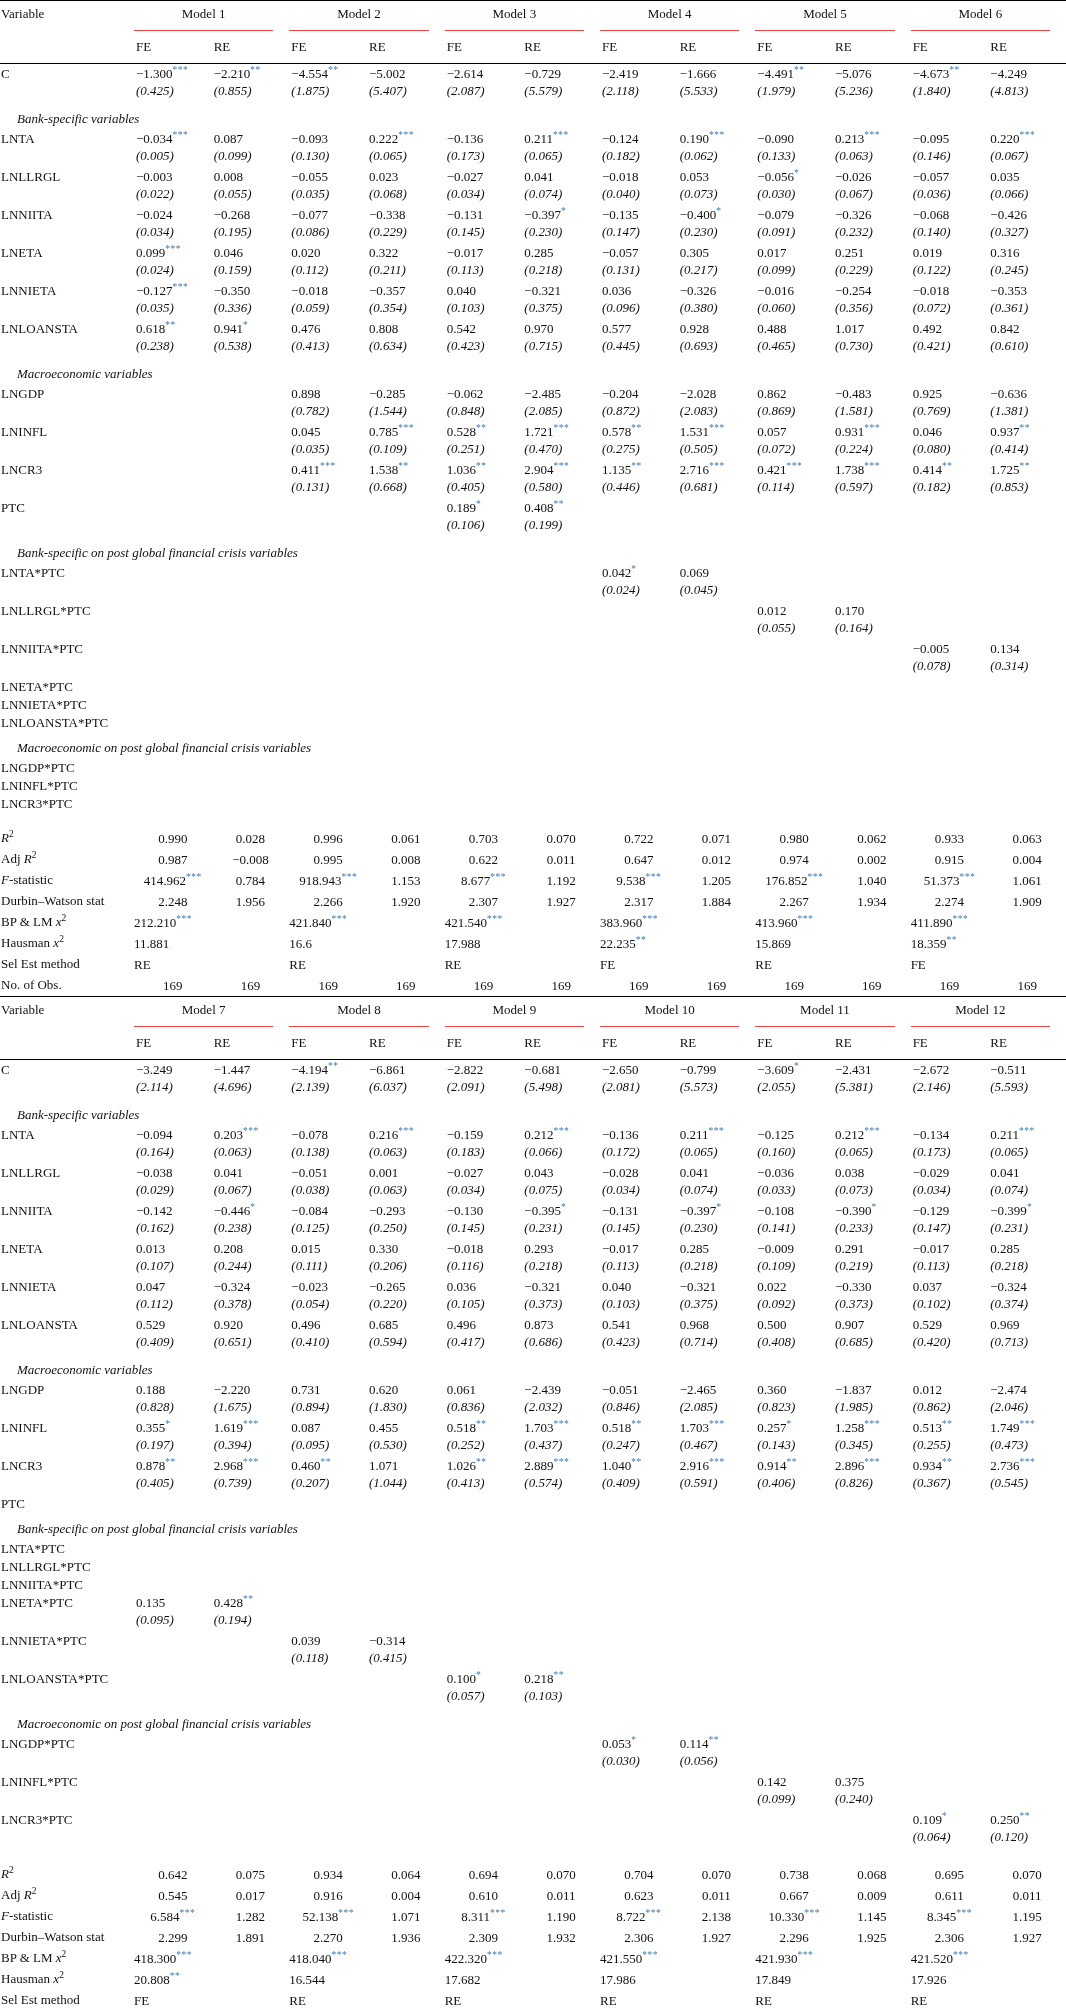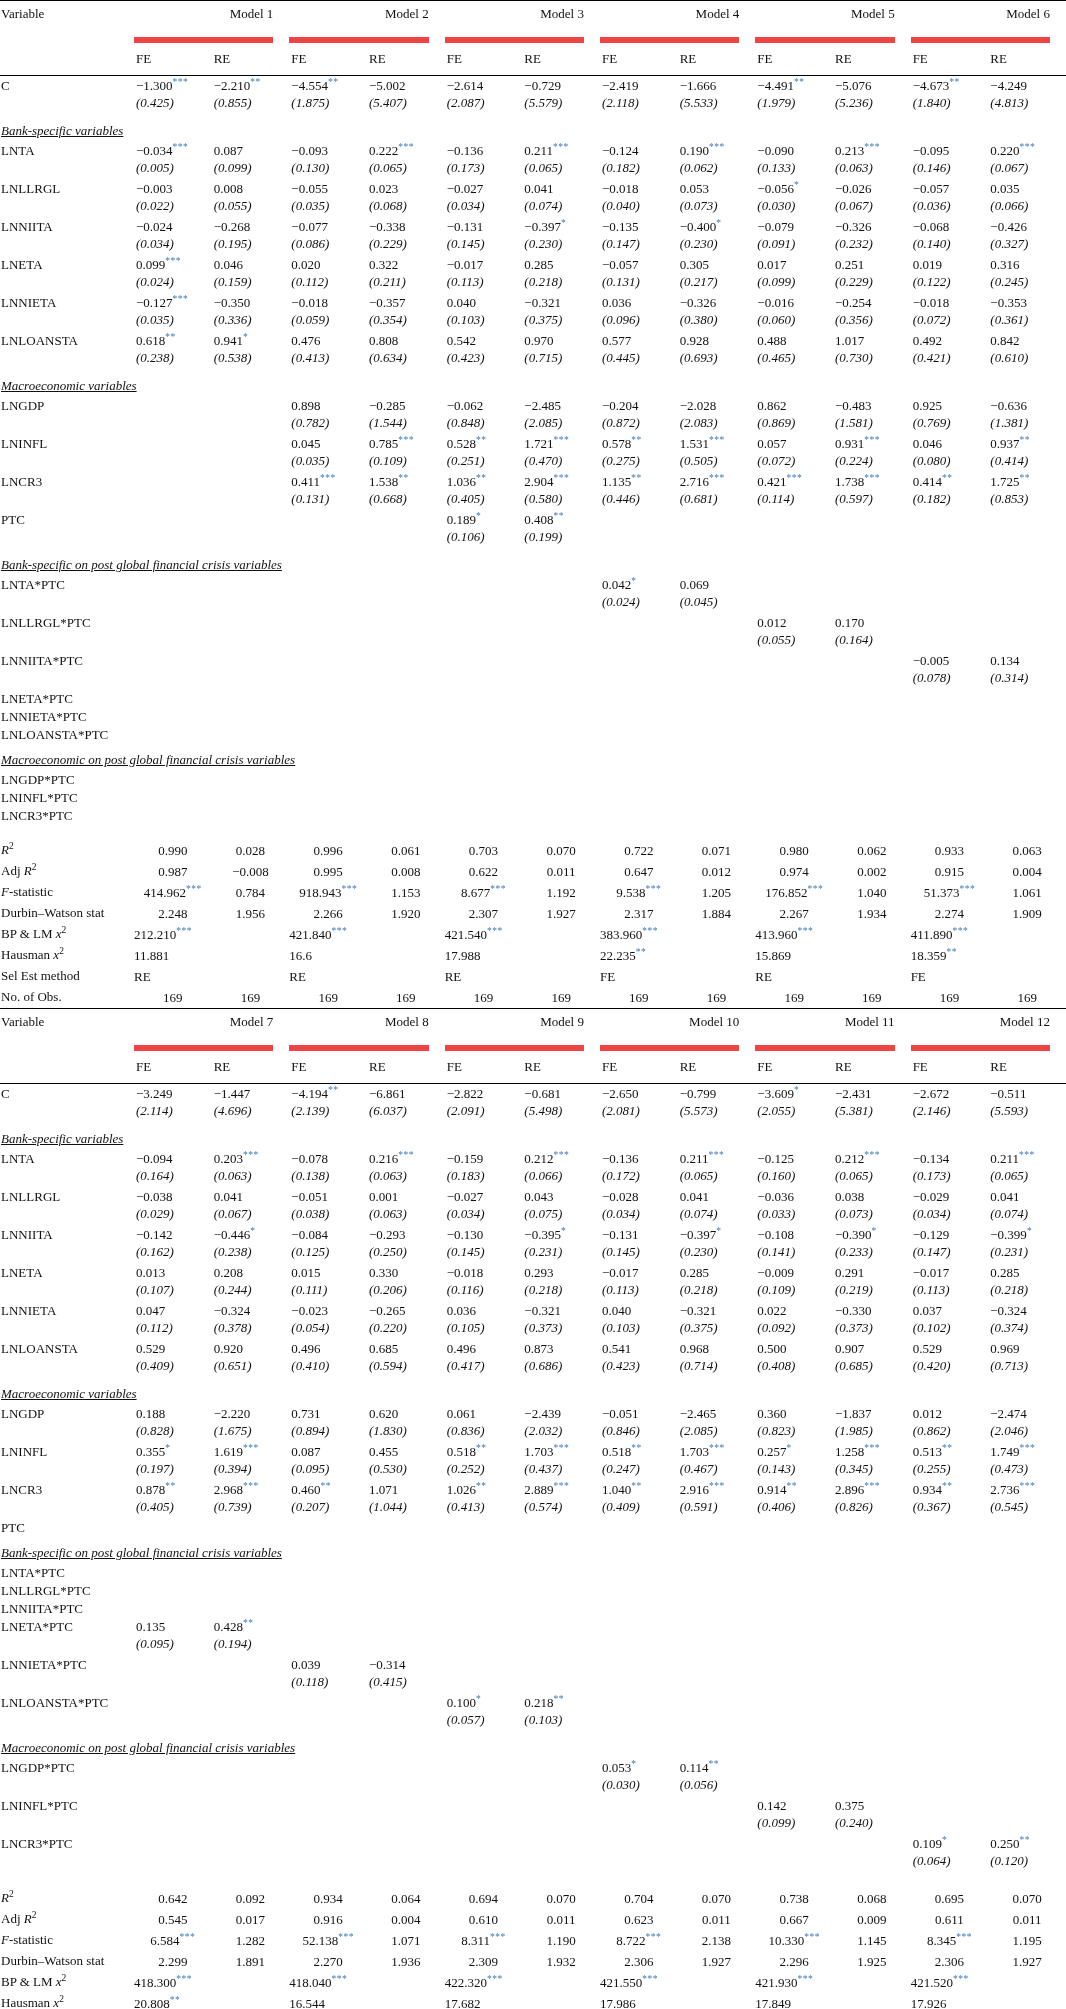--- a/index.html
+++ b/index.html
@@ -5,28 +5,28 @@
   html,body{margin:0;padding:0;background:#ffffff;}
   .wrap{width:1066px;font-family:"Liberation Serif","DejaVu Serif",serif;font-size:13px;color:#111;}
   table{border-collapse:collapse;table-layout:fixed;width:990px;}
   #panel1{border-top:1.5px solid #000;}
   #panel2{border-top:1px solid #000;border-bottom:3.5px solid #000;}
   col.col-lbl{width:134px;}
   col.col-d{width:77.66px;}
   th{font-weight:normal;text-align:left;font-size:13px;}
   th.vh{vertical-align:top;padding:5px 0 0 1px;}
   th.mh{padding:5px 0 0 0;}
-  .mhs{display:block;text-align:right;border-bottom:6px solid #ef4444;padding-bottom:15px;margin-right:16px;}
+  .mhs{display:block;text-align:center;border-bottom:1px solid #ef4444;padding-bottom:8px;margin-right:16px;}
   tr.h2 th{border-bottom:1px solid #000;}
   tr.h2 th.sub{padding:8px 0 8px 2px;}
   td.lbl{padding:2px 0 0 1px;vertical-align:top;white-space:nowrap;}
   td.c{vertical-align:top;padding:2px 1px 3px 2px;}
   .cv{white-space:nowrap;}
   .se{font-style:italic;white-space:nowrap;padding-top:1px;}
-  td.sec{font-style:italic;padding:9px 0 2px 1px;text-decoration:underline;}
+  td.sec{font-style:italic;padding:9px 0 2px 17px;}
   tr.gap td{height:14px;}
   td.s{text-align:center;padding:2.5px 0;white-space:nowrap;}
   td.sp{padding:2.5px 0;white-space:nowrap;}
   td.e{padding:2px 0;}
   sup{line-height:0;}
   sup.st{color:#3b79b8;font-size:9.5px;letter-spacing:0.5px;}
   td.lbl sup, th sup{font-size:9.5px;}
   i{font-style:italic;}
 </style>
 </head>
@@ -1635,21 +1635,21 @@
             <div class="cv">0.250<sup class="st">**</sup></div>
             <div class="se">(0.120)</div>
           </td>
         </tr>
         <tr class="gap">
           <td colspan="13"></td>
         </tr>
         <tr>
           <td class="lbl"><i>R</i><sup>2</sup></td>
           <td class="s">0.642</td>
-          <td class="s">0.092</td>
+          <td class="s">0.075</td>
           <td class="s">0.934</td>
           <td class="s">0.064</td>
           <td class="s">0.694</td>
           <td class="s">0.070</td>
           <td class="s">0.704</td>
           <td class="s">0.070</td>
           <td class="s">0.738</td>
           <td class="s">0.068</td>
           <td class="s">0.695</td>
           <td class="s">0.070</td>

